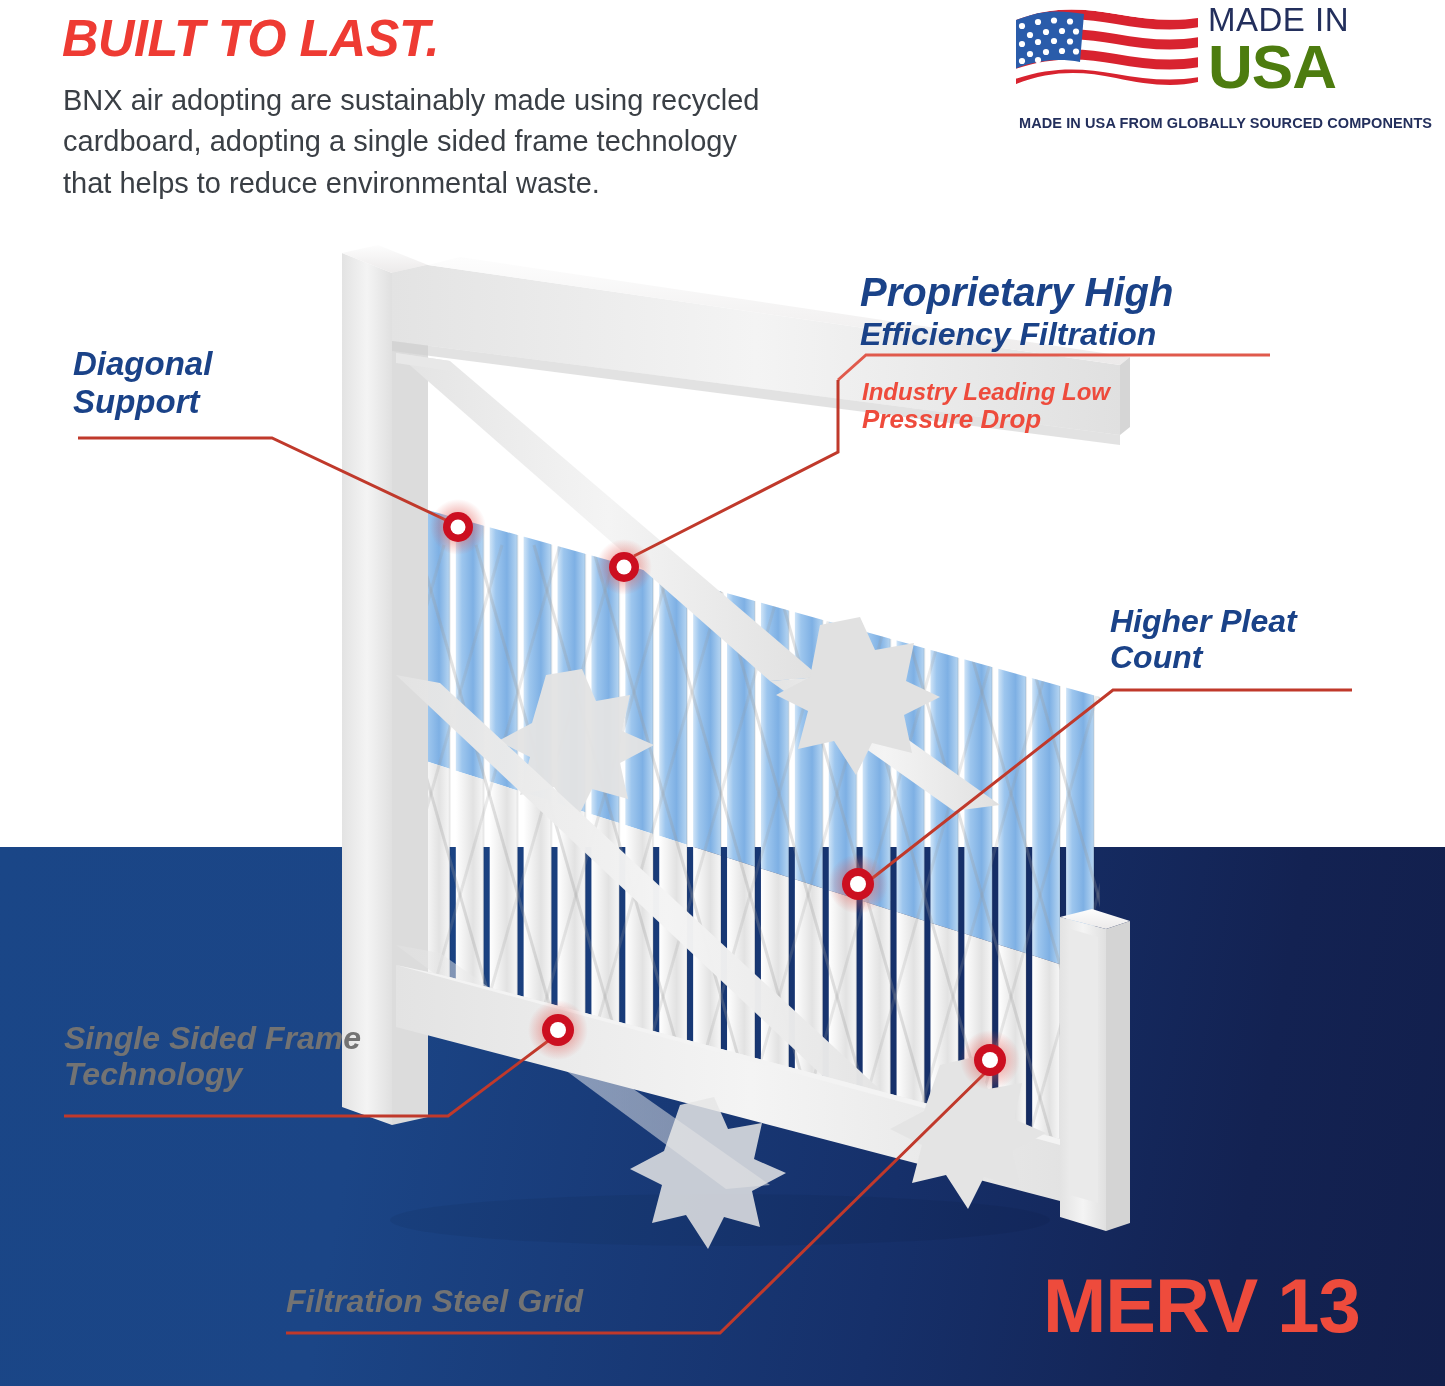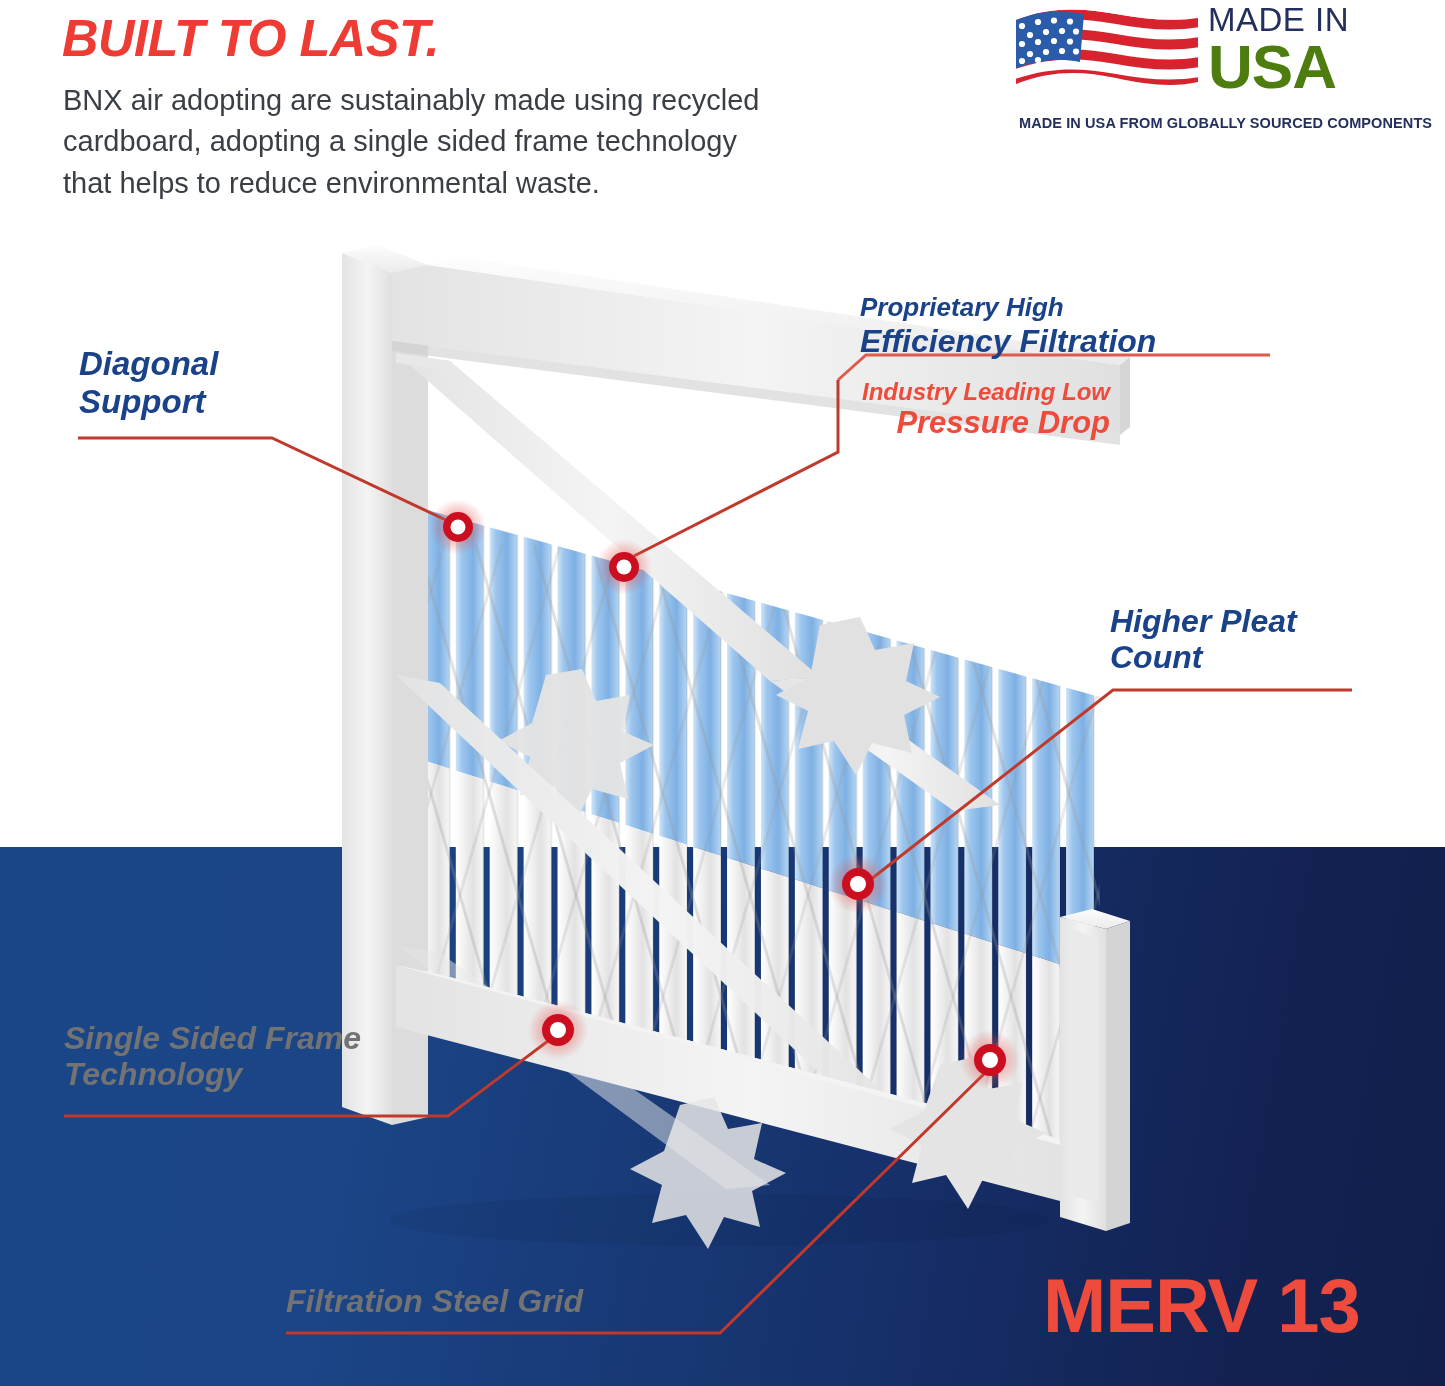--- a/index.html
+++ b/index.html
@@ -434,33 +434,33 @@
       <circle cx="558" cy="1030" r="16" fill="#cc0f20"></circle>
       <circle cx="558" cy="1030" r="8" fill="#ffffff"></circle>
     </g>
     <g>
       <circle cx="990" cy="1060" r="30" fill="url(#halo)"></circle>
       <circle cx="990" cy="1060" r="16" fill="#cc0f20"></circle>
       <circle cx="990" cy="1060" r="8" fill="#ffffff"></circle>
     </g>
   </svg>
 
-  <div class="callout c-blue" style="left:79px; top:345px;">
+  <div class="callout c-blue" style="left:73px; top:345px;">
     <div class="ctext" style="font-size:33px;">Diagonal</div>
     <div class="ctext" style="font-size:33px;">Support</div>
   </div>
 
   <div class="callout c-blue" style="left:860px; top:270px;">
-    <div class="ctext" style="font-size:26px;margin-top:23px;">Proprietary High</div>
+    <div class="ctext" style="font-size:40px;">Proprietary High</div>
     <div class="ctext" style="font-size:32px;">Efficiency Filtration</div>
   </div>
 
   <div class="callout c-red" style="left:862px; top:378px;">
     <div class="ctext" style="font-size:24px;">Industry Leading Low</div>
-    <div class="ctext" style="font-size:31px;text-align:right;">Pressure Drop</div>
+    <div class="ctext" style="font-size:26px;">Pressure Drop</div>
   </div>
 
   <div class="callout c-blue" style="left:1110px; top:603px;">
     <div class="ctext" style="font-size:32px;">Higher Pleat</div>
     <div class="ctext" style="font-size:32px;">Count</div>
   </div>
 
   <div class="callout c-white" style="left:64px; top:1020px;">
     <div class="ctext" style="font-size:32px;">Single Sided Frame</div>
     <div class="ctext" style="font-size:32px;">Technology</div>

